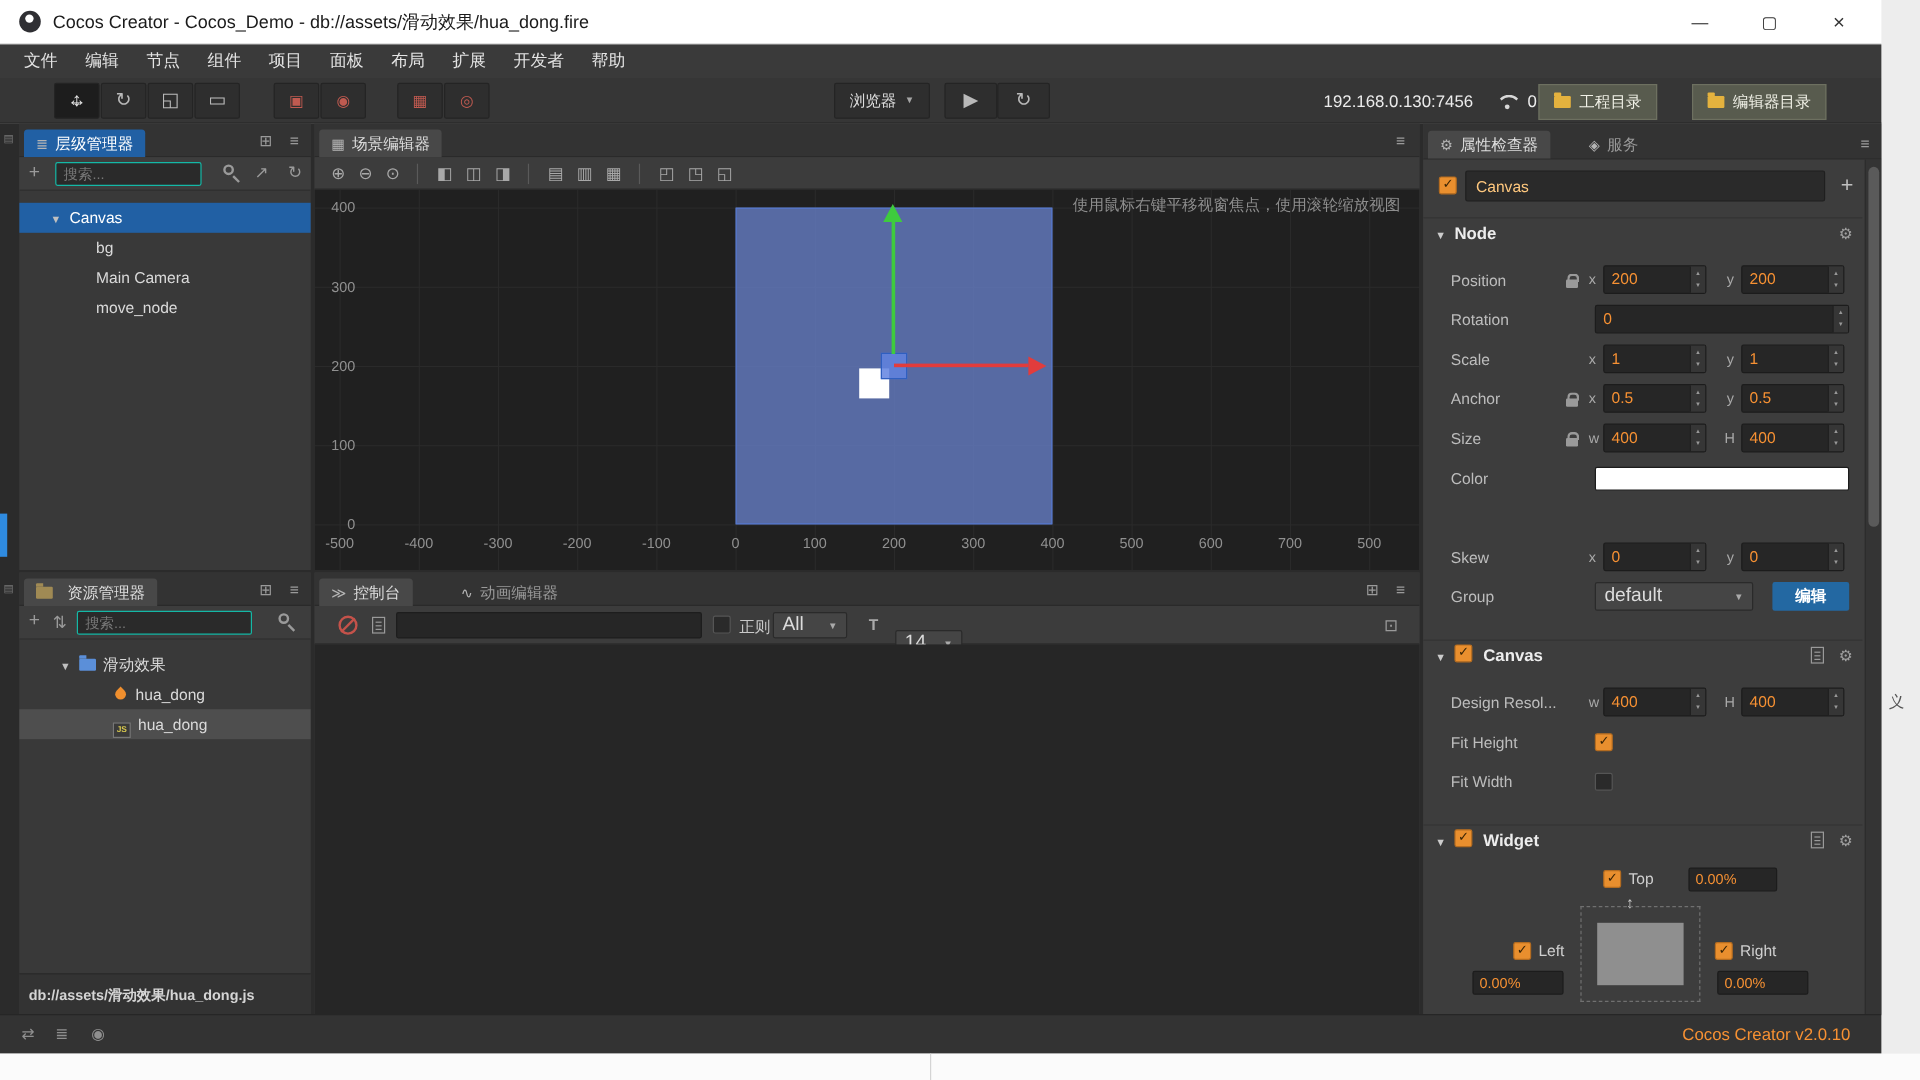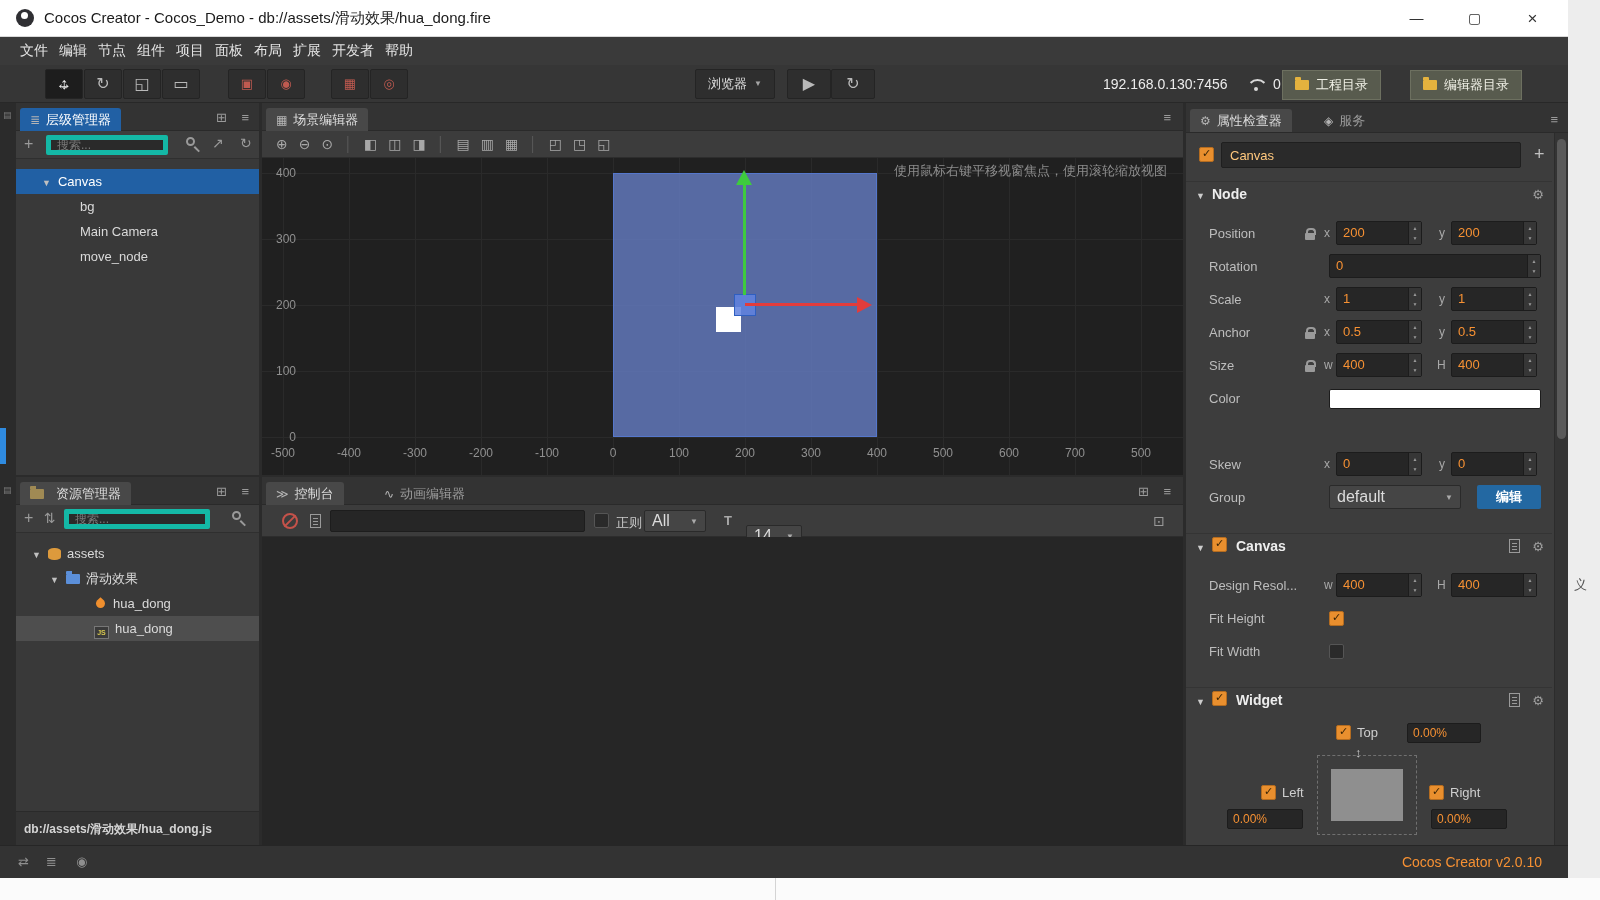--- a/index.html
+++ b/index.html
@@ -7,21 +7,21 @@
 body{font-family:"Liberation Sans","DejaVu Sans",sans-serif;background:#ededed;position:relative;overflow:hidden;font-size:13px}
 
 
 .titlebar{position:absolute;left:0;top:0;width:1568px;height:37px;background:#fff;border-bottom:1px solid #d9d9d9}
 .tb-logo{position:absolute;left:16px;top:9px;width:18px;height:18px;border-radius:50%;background:#2f2f33}
 .tb-logo::after{content:"";position:absolute;left:5px;top:3px;width:7px;height:7px;border-radius:50%;background:#fff}
 .tb-title{position:absolute;left:44px;top:9px;font-size:15px;color:#1a1a1a;white-space:nowrap}
 .winbtn{position:absolute;top:0;width:57px;height:37px;text-align:center;line-height:37px;color:#333;font-size:14px;cursor:pointer}
 
 
-.menubar{position:absolute;left:0;top:37px;width:1568px;height:28px;background:#3a3a3a;display:flex;align-items:center;padding-left:20px;gap:11px}
+.menubar{position:absolute;left:0;top:37px;width:1568px;height:28px;background:#3a3a3a;display:flex;align-items:center;padding-left:20px;gap:23px}
 .menubar span{color:#e4e4e4;font-size:14px;cursor:default;white-space:nowrap}
 
 
 .toolbar{position:absolute;left:0;top:65px;width:1568px;height:38px;background:#363636;border-bottom:1px solid #282828}
 .tbtn{position:absolute;top:4px;width:38px;height:30px;background:#2e2e2e;border:1px solid #242424;color:#b9b9b9;font-size:16px;text-align:center;line-height:28px;border-radius:2px;cursor:pointer}
 .tbtn.on{background:#1d1d1d;color:#e9e9e9}
 .tbtn.red{color:#c05a50;font-size:13px}
 .tbtn.wide{width:80px;font-size:13px;color:#ddd;display:flex;align-items:center;justify-content:center;gap:7px}
 .tbtn.wide::after{content:"▼";font-size:8px;color:#a5a5a5}
 .movecombo{position:relative;display:inline-block;width:100%;height:100%}
@@ -45,21 +45,21 @@
 .tabbar{position:absolute;left:0;top:0;right:0;height:28px;background:#333;border-bottom:1px solid #2a2a2a}
 .tabbar.h30{height:30px}
 .tab{position:absolute;top:5px;height:23px;display:flex;align-items:center;gap:6px;padding:0 10px;font-size:13px;color:#c9c9c9;background:#3f3f3f;border-radius:3px 3px 0 0;cursor:pointer;white-space:nowrap}
 .tab.blue{background:#2160a4;color:#fff}
 .tab.lit{background:#484848;color:#ddd}
 .tab.ghost{background:transparent;color:#9a9a9a}
 .tic{font-size:12px;color:#b5b5b5}
 .tbar-ic{position:absolute;top:7px;color:#9a9a9a;font-size:13px;cursor:pointer}
 .ptool{position:absolute;left:0;top:28px;right:0;height:28px;background:#3d3d3d;border-bottom:1px solid #2f2f2f}
 .pico{position:absolute;color:#9a9a9a;font-size:14px;cursor:pointer}
-.srch{position:absolute;background:#2a2a2a;border:5px solid #14b8a6;border-radius:2px;color:#cfcfcf;font-size:12px;padding:0 6px;height:20px;outline:none}
+.srch{position:absolute;background:#2a2a2a;border:1px solid #14b8a6;border-radius:2px;color:#cfcfcf;font-size:12px;padding:0 6px;height:20px;outline:none}
 .srch::placeholder{color:#787878}
 .mag{position:absolute;width:9px;height:9px;border:2px solid #9a9a9a;border-radius:50%;cursor:pointer}
 .mag::after{content:"";position:absolute;left:7px;top:7px;width:7px;height:2px;background:#9a9a9a;transform:rotate(45deg);transform-origin:0 0}
 
 
 .tree{position:absolute;left:0;top:56px;right:0;bottom:0;padding-top:10px}
 .trow{position:relative;height:25px;line-height:25px;color:#dadada;font-size:13px;white-space:nowrap;cursor:pointer}
 .trow.sel{background:#2160a4;color:#fff}
 .trow.gsel{background:#4e4e4e}
 .arr::before{content:"▼";font-size:9px;color:#c0c0c0;margin-right:7px}
@@ -228,21 +228,20 @@
     <span class="tbar-ic" style="right:32px">⊞</span>
     <span class="tbar-ic" style="right:10px">≡</span>
   </div>
   <div class="ptool">
     <span class="pico" style="left:8px;top:4px;font-size:16px">+</span>
     <span class="pico" style="left:28px;top:5px">⇅</span>
     <input class="srch" style="left: 48px; top: 4px; width: 146px;" placeholder="搜索...">
     <span class="mag" style="left:216px;top:6px"></span>
   </div>
   <div class="tree" style="bottom:34px;padding-top:8px">
-    <div class="trow" style="padding-left:16px"><span class="arr"></span><span class="dbic"></span><span>assets</span></div>
     <div class="trow" style="padding-left:34px"><span class="arr"></span><span class="foldic"></span><span>滑动效果</span></div>
     <div class="trow" style="padding-left:80px"><span class="flame"></span><span>hua_dong</span></div>
     <div class="trow gsel" style="padding-left:78px"><span class="jsb">JS</span><span>hua_dong</span></div>
   </div>
   <div class="apath">db://assets/滑动效果/hua_dong.js</div>
 </div>
 
 <div class="panel" style="left:262px;top:103px;width:921px;height:372px">
   <div class="tabbar">
     <div class="tab lit" style="left:4px">

